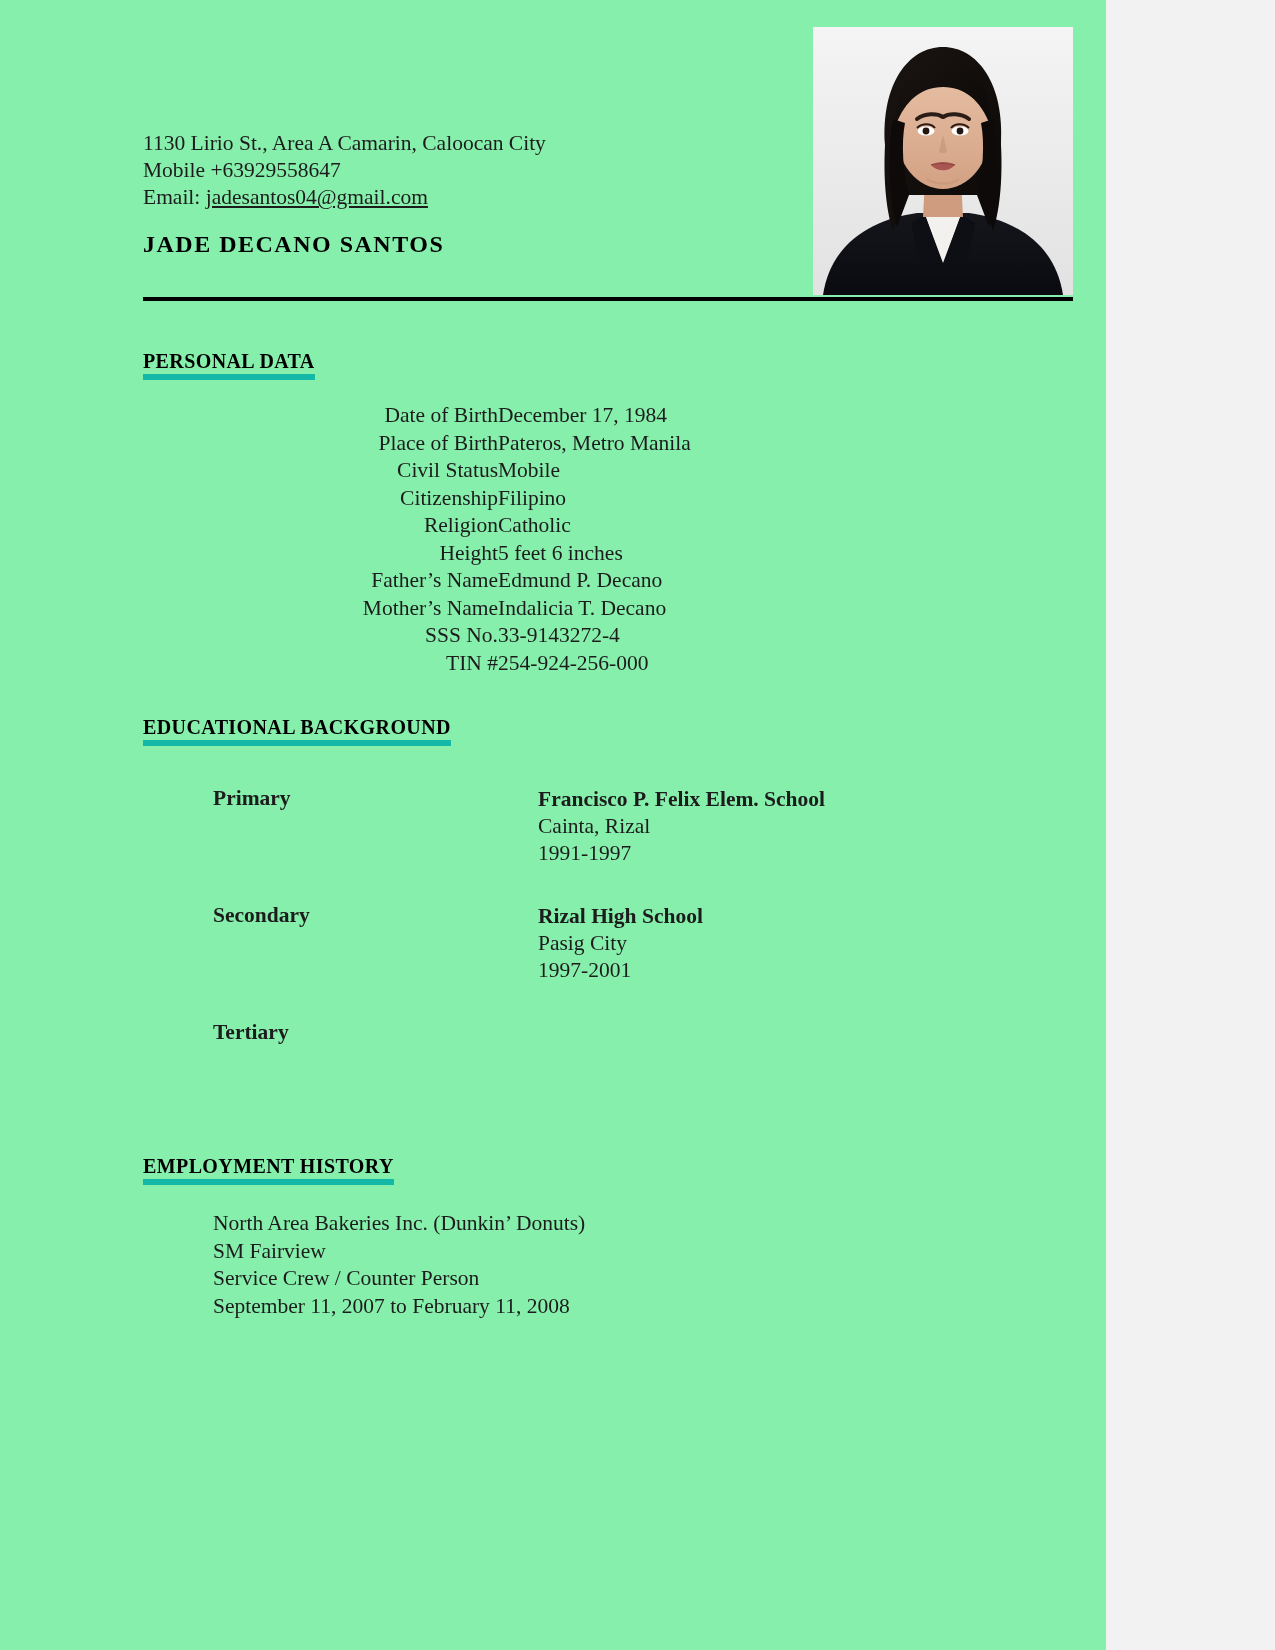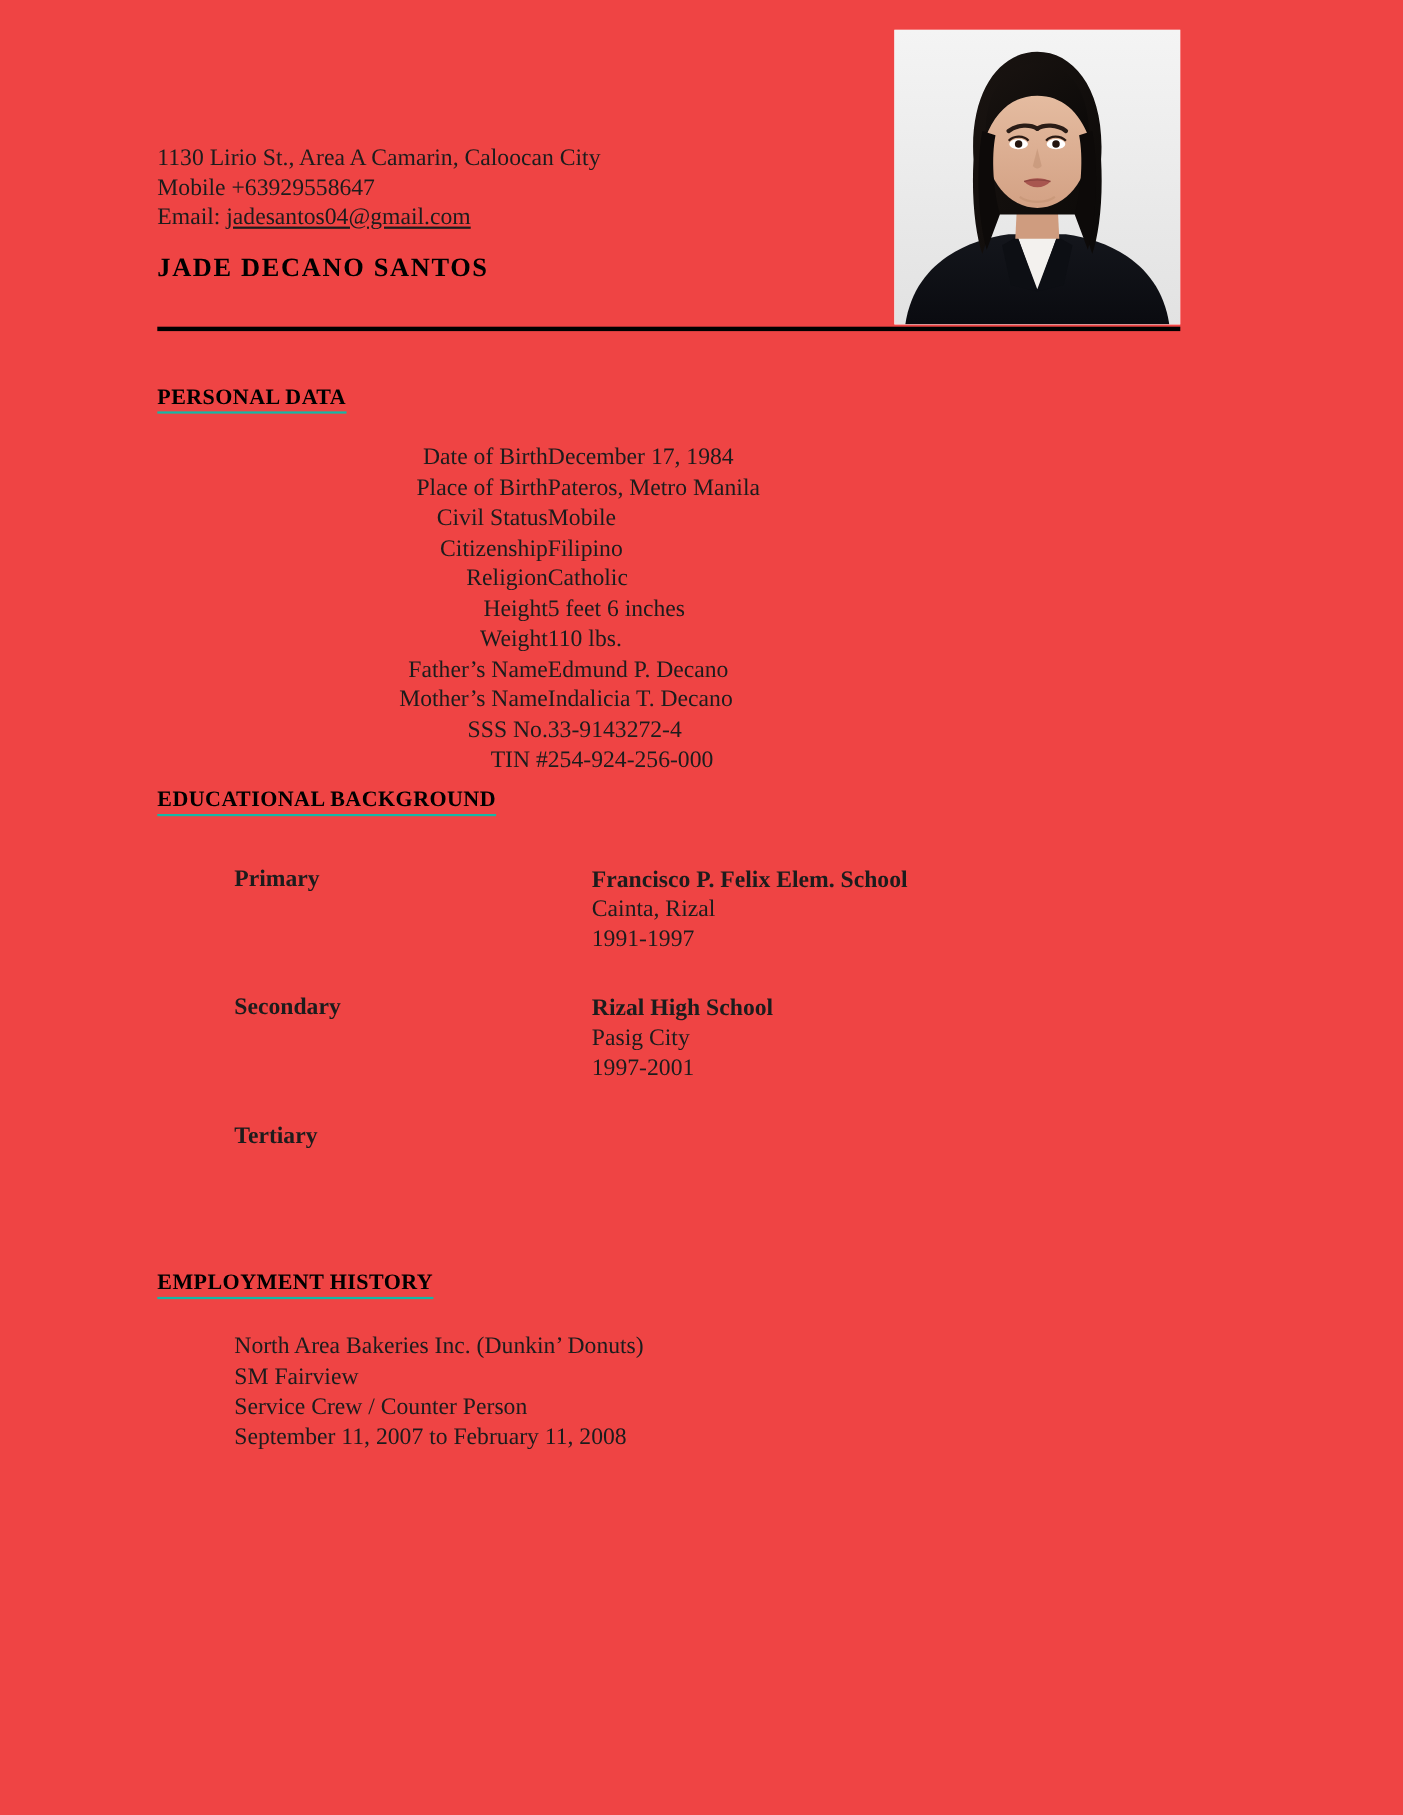--- a/index.html
+++ b/index.html
@@ -13,23 +13,23 @@
   .page {
     position: relative;
     width: 1275px;
     height: 1650px;
     background: #f2f2f2;
     overflow: hidden;
   }
   .sheet {
     position: absolute;
     left: 0; top: 0;
-    width: 1275px;
+    width: 1106px;
     height: 1650px;
-    background: #ef4444;
+    background: #86efac;
   }
 
   
   .header {
     position: absolute;
     left: 143px;
     top: 130px;
     width: 930px;
   }
   .contact-block {
@@ -73,21 +73,21 @@
   .photo svg { display: block; }
 
   
   .section-title {
     position: absolute;
     left: 143px;
     font-size: 20px;
     font-weight: bold;
     letter-spacing: 0.4px;
     color: #000;
-    border-bottom: 2px solid #14b8a6;
+    border-bottom: 6px solid #14b8a6;
     display: inline-block;
     padding-bottom: 1px;
   }
   #sec-personal { top: 350px; }
   #sec-education { top: 716px; }
   #sec-employment { top: 1155px; }
 
   
   .personal-table {
     position: absolute;
@@ -243,24 +243,20 @@
         </tr>
         <tr>
           <td class="label">Religion</td>
           <td class="value">Catholic</td>
         </tr>
         <tr>
           <td class="label">Height</td>
           <td class="value">5 feet 6 inches</td>
         </tr>
         <tr>
-          <td class="label">Weight</td>
-          <td class="value">110 lbs.</td>
-        </tr>
-        <tr>
           <td class="label">Father’s Name</td>
           <td class="value">Edmund P. Decano</td>
         </tr>
         <tr>
           <td class="label">Mother’s Name</td>
           <td class="value">Indalicia T. Decano</td>
         </tr>
         <tr>
           <td class="label">SSS No.</td>
           <td class="value">33-9143272-4</td>

